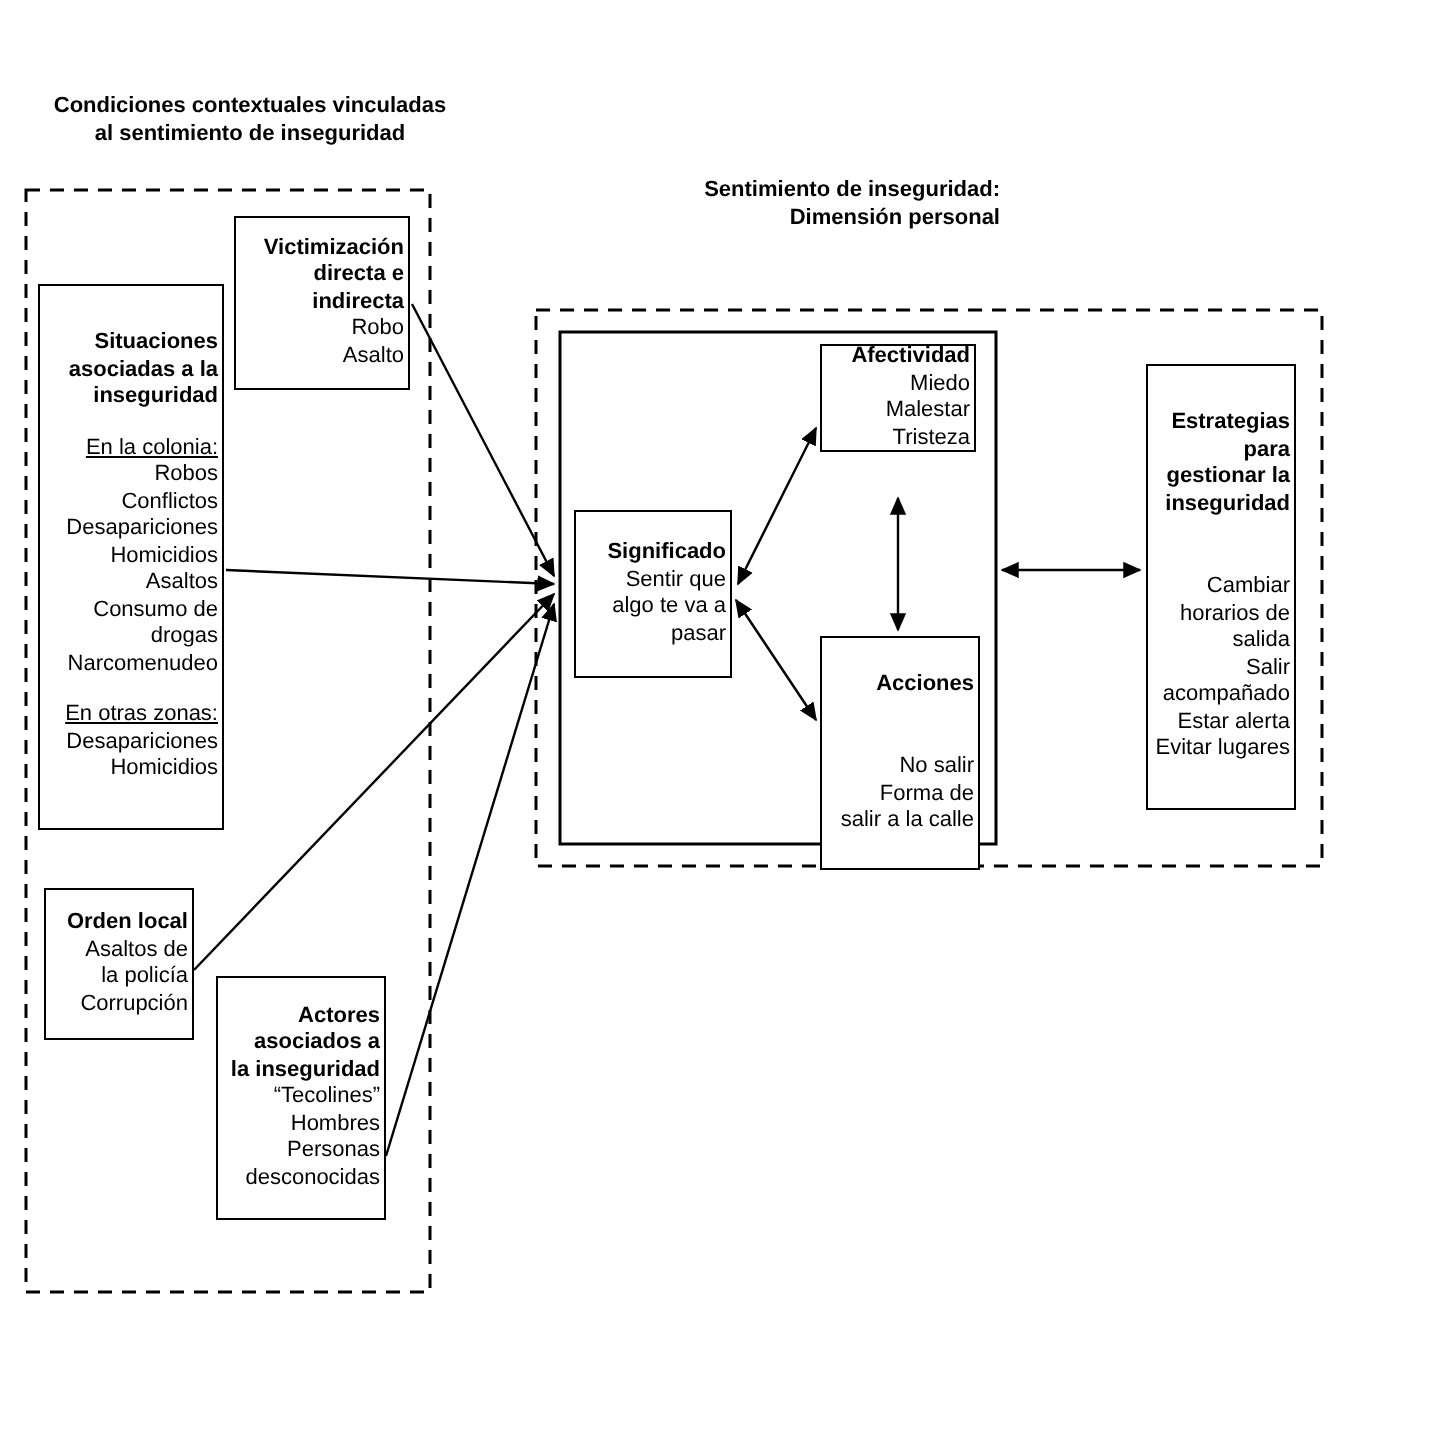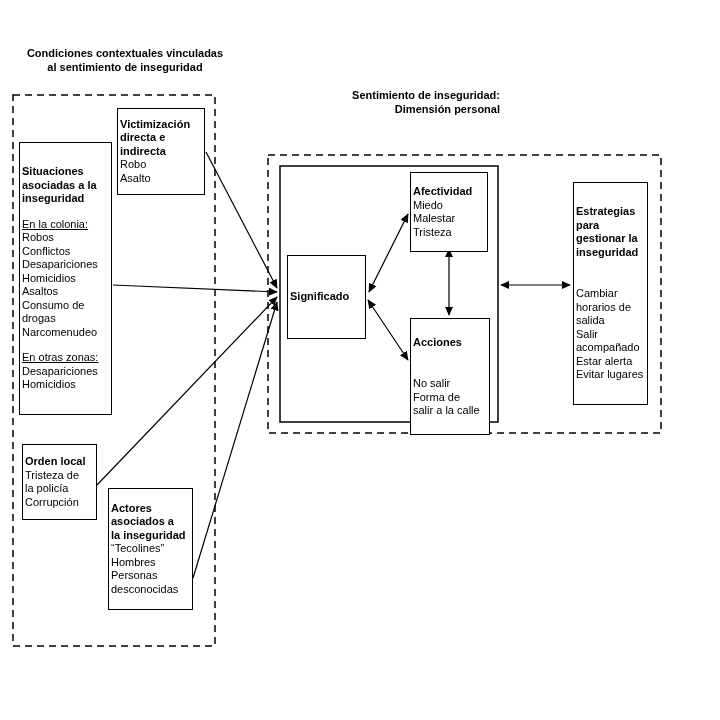--- a/index.html
+++ b/index.html
@@ -10,21 +10,21 @@
   }
   #wires{position:absolute;left:0;top:0;z-index:1;}
   .panel-title{
     position:absolute;z-index:2;text-align:center;font-weight:bold;
     font-size:11px;line-height:13.5px;white-space:pre-line;
   }
   .box{
     position:absolute;z-index:2;box-sizing:border-box;
     background:#ffffff;border:1.5px solid #000;
     display:flex;flex-direction:column;justify-content:center;
-    text-align:left;font-size:11px;line-height:13.5px;
+    text-align:right;font-size:11px;line-height:13.5px;
     padding:2px;
   }
   .box .bt{font-weight:bold;white-space:pre-line;}
   .box .bi{white-space:pre-line;}
   .box .bh{margin-top:12px;text-decoration:underline;}
   .box .bs{white-space:pre-line;}
 </style>
 </head>
 <body>
 
@@ -80,40 +80,43 @@
 Consumo de
 drogas
 Narcomenudeo</div>
     <div class="bh">En otras zonas:</div>
     <div class="bs">Desapariciones
 Homicidios</div>
   </div>
 
   <div class="box" style="left:22px;top:444px;width:75px;height:76px;">
     <div class="bt">Orden local</div>
-    <div class="bi">Tristeza de
+    <div class="bi">Asaltos de
 la policía
 Corrupción</div>
   </div>
 
   <div class="box" style="left:108px;top:488px;width:85px;height:122px;">
     <div class="bt">Actores
 asociados a
 la inseguridad</div>
     <div class="bi">“Tecolines”
 Hombres
 Personas
 desconocidas</div>
   </div>
 
   <div class="box" style="left:287px;top:255px;width:79px;height:84px;">
     <div class="bt">Significado</div>
+    <div class="bi">Sentir que
+algo te va a
+pasar</div>
   </div>
 
-  <div class="box" style="left:410px;top:172px;width:78px;height:80px;">
+  <div class="box" style="left:410px;top:172px;width:78px;height:54px;">
     <div class="bt">Afectividad</div>
     <div class="bi">Miedo
 Malestar
 Tristeza</div>
   </div>
 
   <div class="box" style="left:410px;top:318px;width:80px;height:117px;gap:28px;">
     <div class="bt">Acciones</div>
     <div class="bi">No salir
 Forma de

